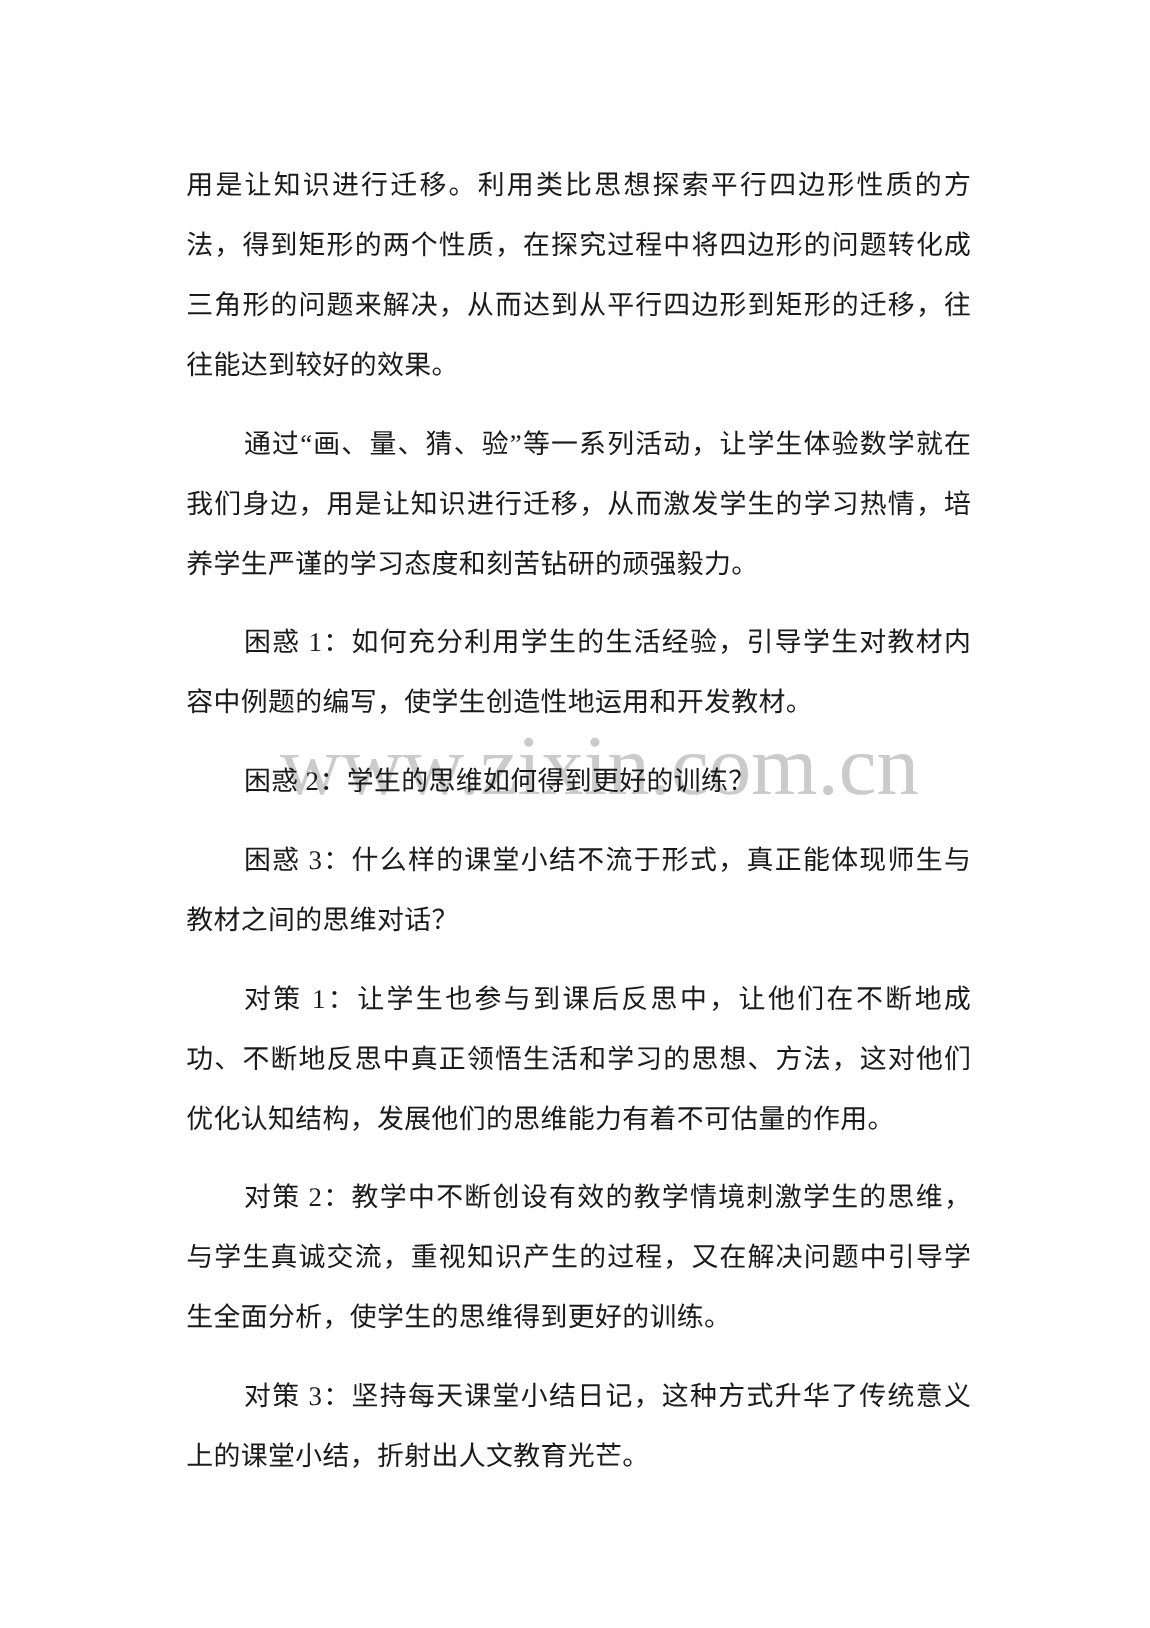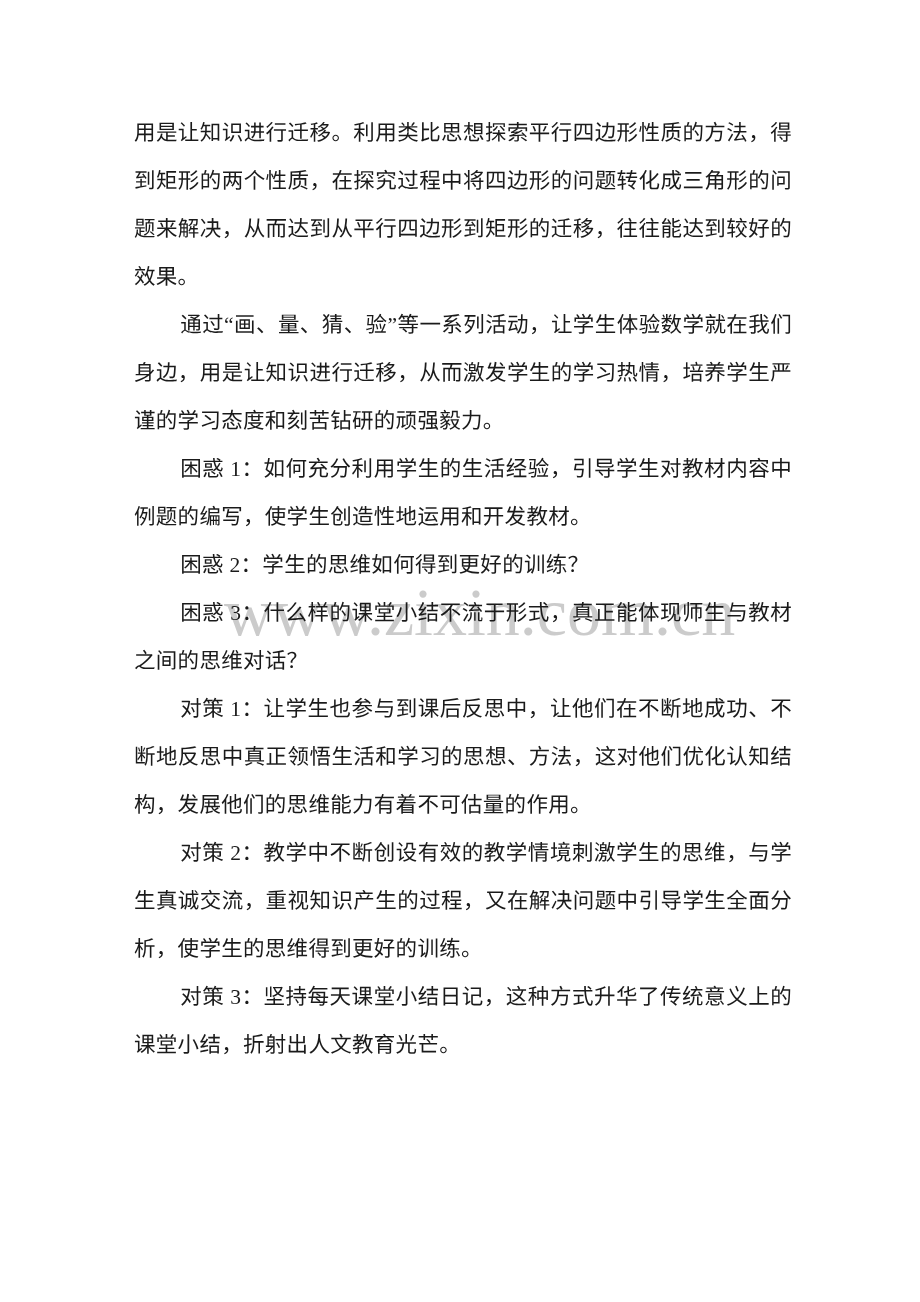--- a/index.html
+++ b/index.html
@@ -29,21 +29,21 @@
     user-select: none;
   }
   .doc-body {
     position: absolute;
     top: 109px;
     left: 134px;
     width: 658px;
     z-index: 1;
   }
   .doc-body p {
-    margin: 0;
+    margin: 15px;
     padding: 0;
     font-size: 21.5px;
     line-height: 48px;
     color: var(--text-color, #1a1a1a);
     text-align: justify;
     text-justify: inter-character;
     letter-spacing: 0.3px;
   }
   .doc-body p.indent {
     text-indent: 2.15em;

